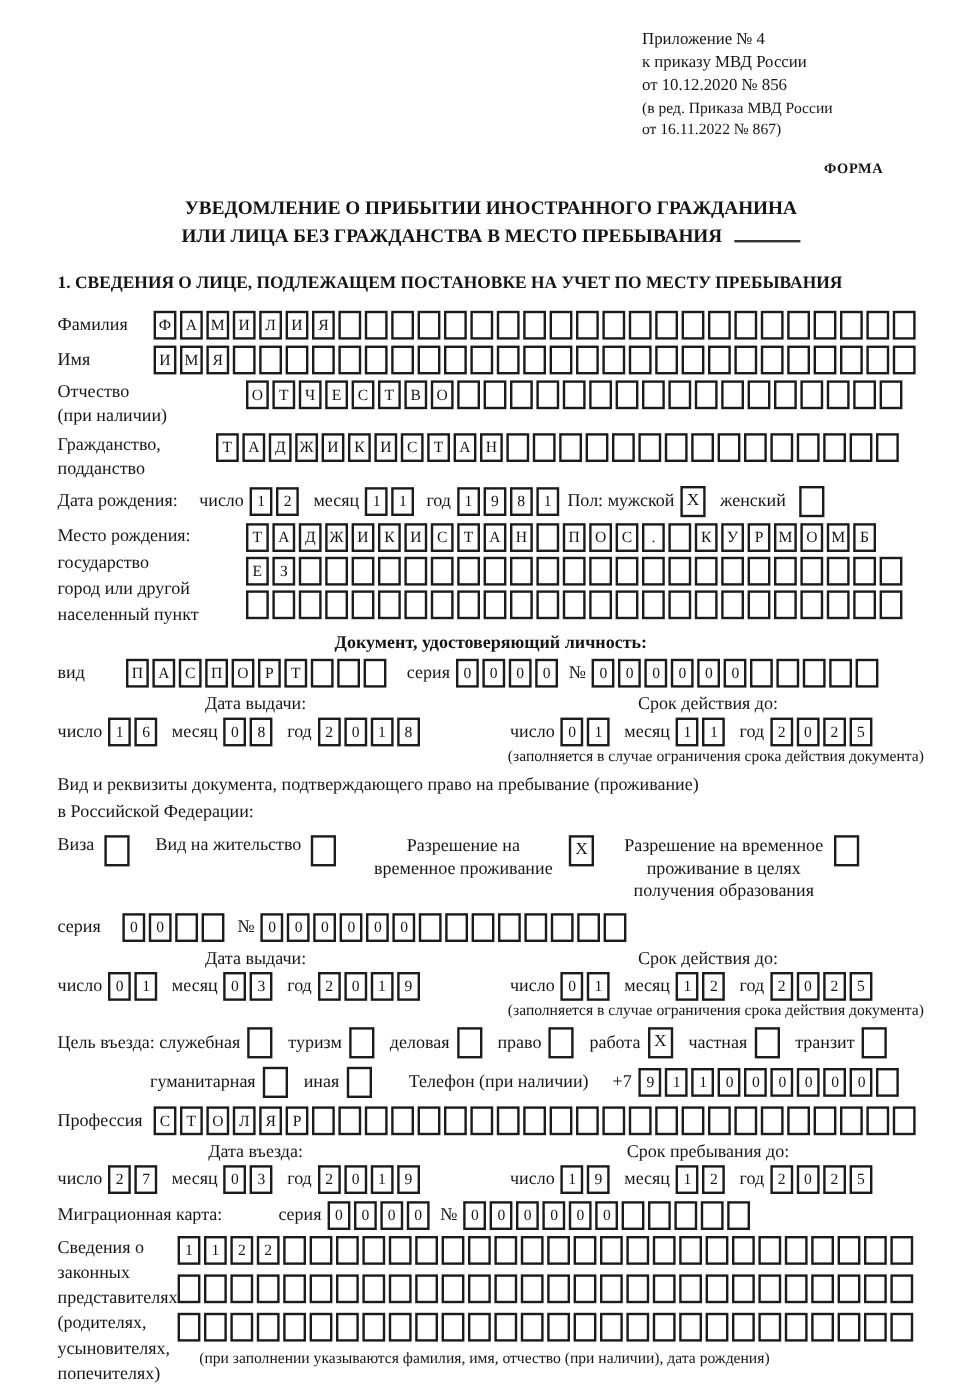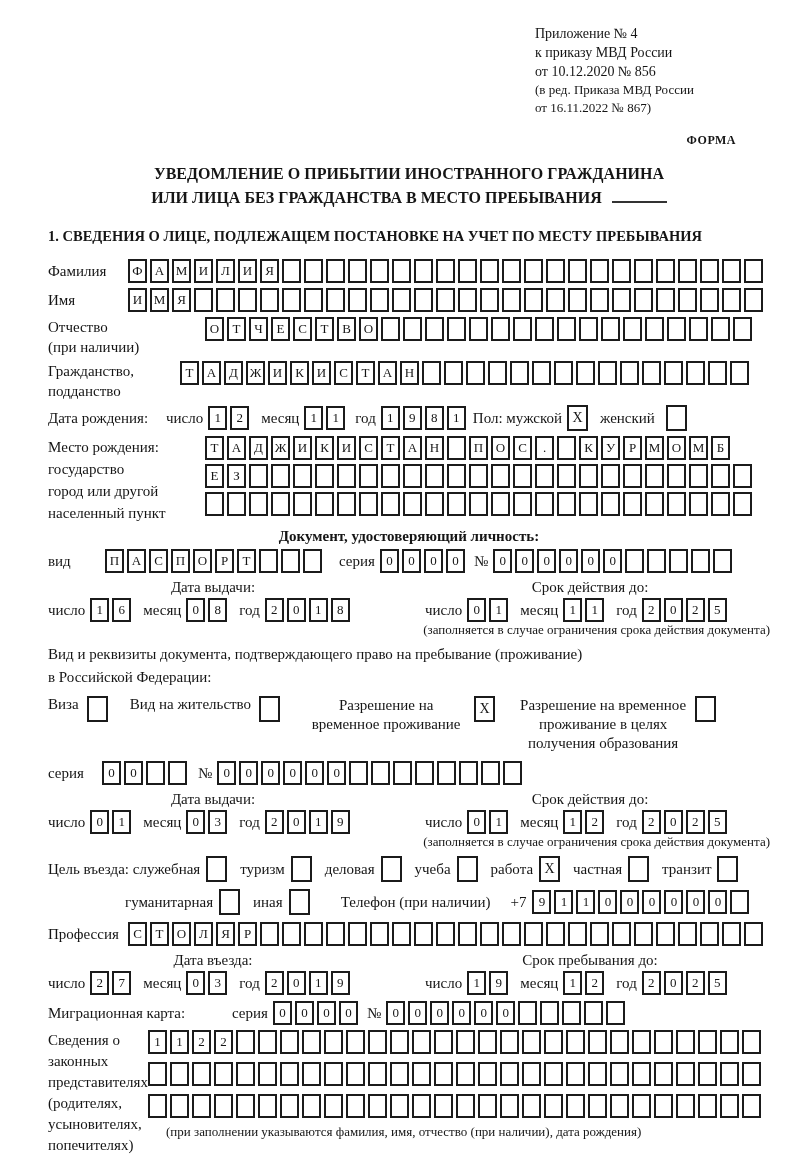--- a/index.html
+++ b/index.html
@@ -531,21 +531,21 @@
   </div>
   <div class="note">(заполняется в случае ограничения срока действия документа)</div>
 
   <div class="purpose-row">
     <span class="pl"><span>Цель въезда:</span>&nbsp;<span>служебная</span></span>
     <div class="cb"></div>
     <span class="pl">туризм</span>
     <div class="cb"></div>
     <span class="pl">деловая</span>
     <div class="cb"></div>
-    <span class="pl">учеба</span>
+    <span class="pl">право</span>
     <div class="cb"></div>
     <span class="pl">работа</span>
     <div class="cb">X</div>
     <span class="pl">частная</span>
     <div class="cb"></div>
     <span class="pl">транзит</span>
     <div class="cb"></div>
   </div>
 
   <div class="purpose-row" style="margin-left:77px;">

